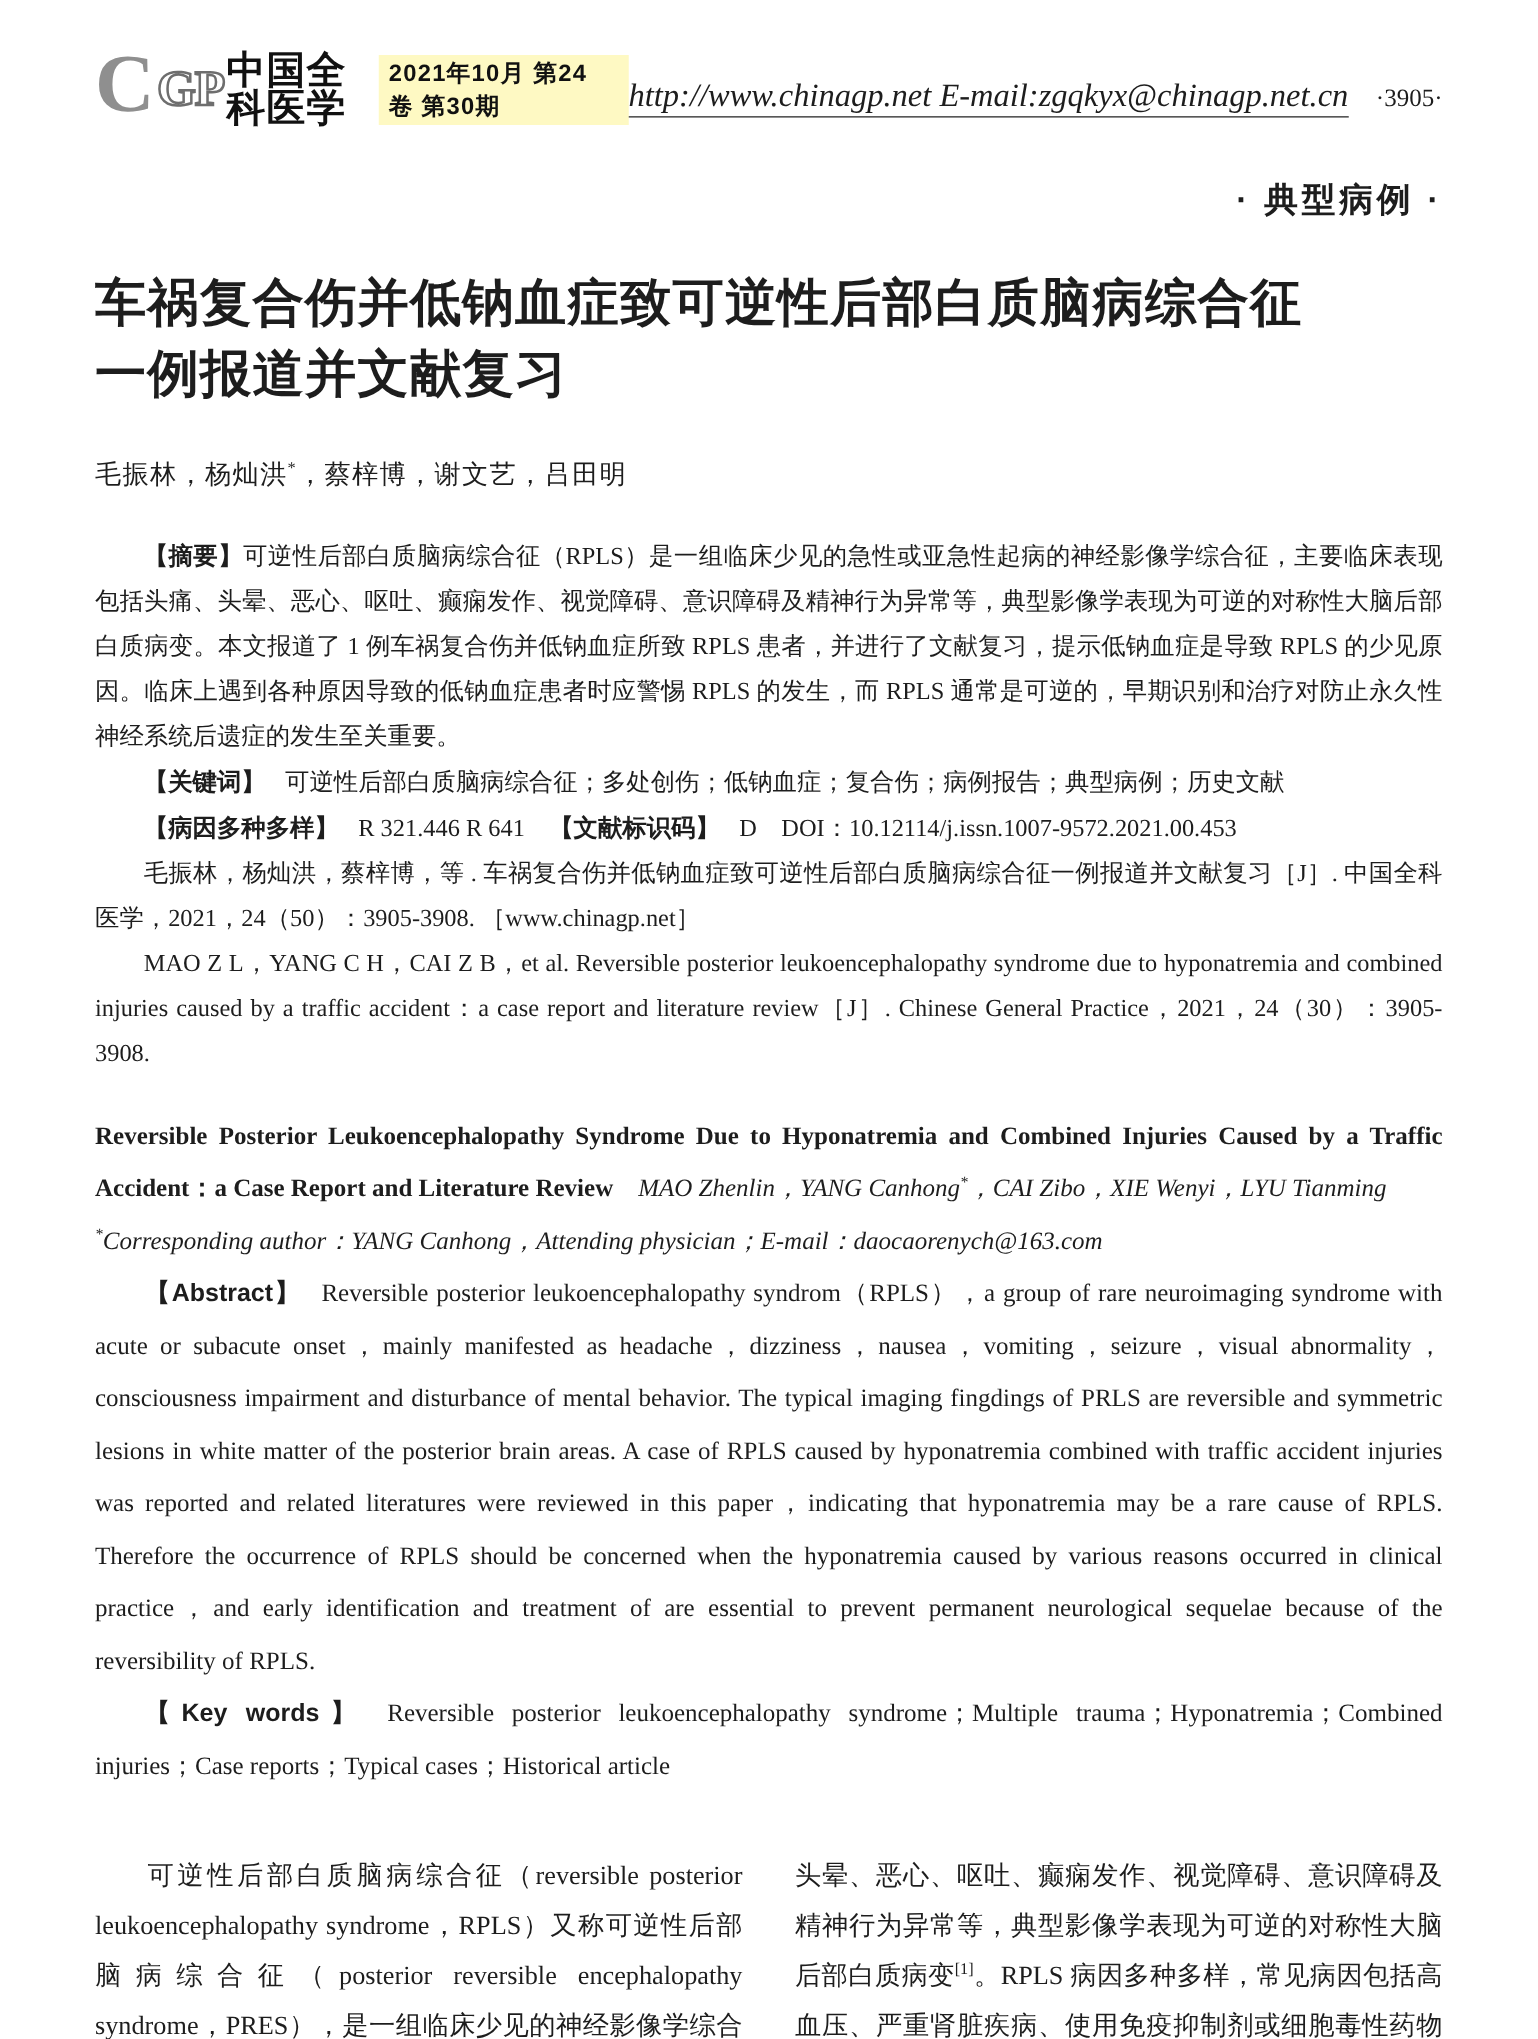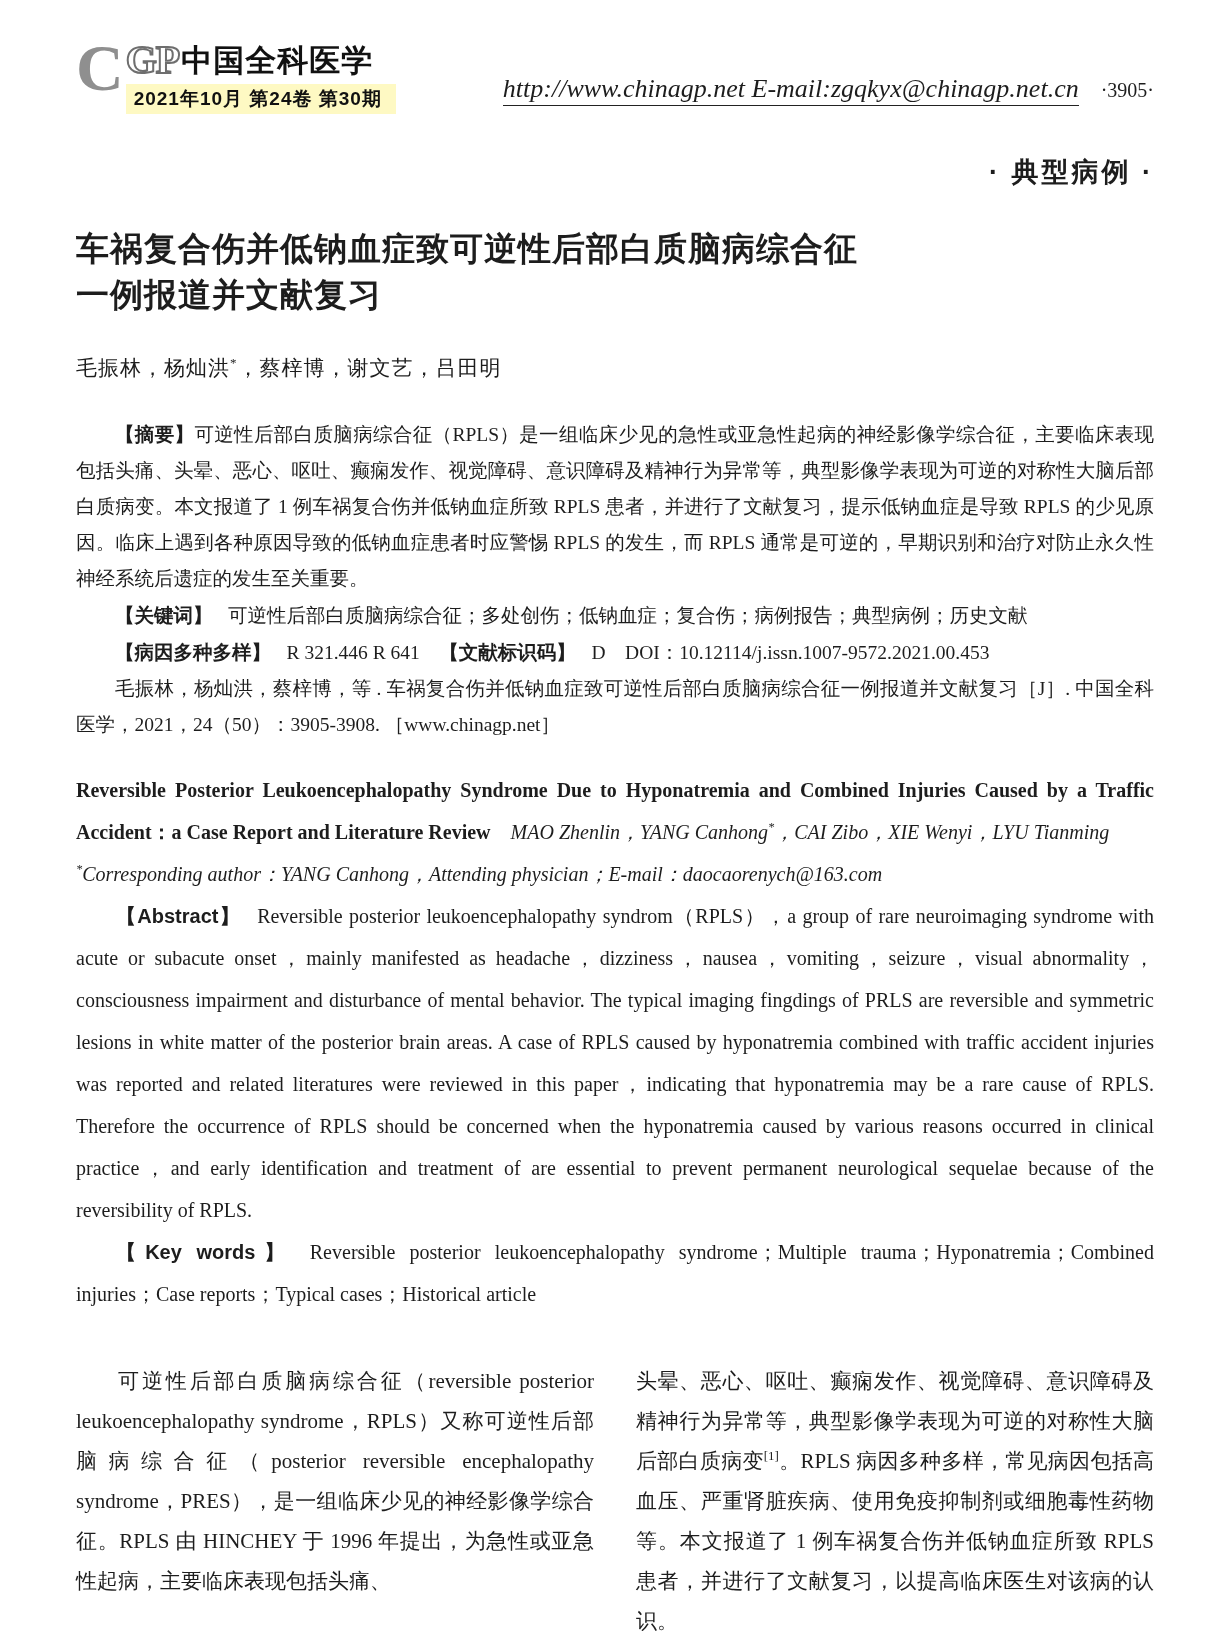--- a/index.html
+++ b/index.html
@@ -12,21 +12,21 @@
     overflow:hidden;
   }
 
   
   .masthead { display:flex; justify-content:space-between; align-items:flex-end; }
   .logo { display:flex; align-items:flex-start; }
   .logo-c {
     font-family:"Liberation Serif", serif; font-size:66px; font-weight:bold;
     color:#8f8f8f; line-height:0.85; margin-right:2px;
   }
-  .logo-right { display:flex; flex-direction:column;text-align:center; }
+  .logo-right { display:flex; flex-direction:row; }
   .logo-top { display:flex; align-items:center; }
   .logo-gp {
     font-family:"Liberation Serif", serif; font-size:40px; font-weight:bold;
     color:#ffffff; -webkit-text-stroke:2px #6e6e6e; letter-spacing:-1px; line-height:1;
   }
   .logo-name {
     font-family:"Liberation Sans", sans-serif; font-size:31px; font-weight:bold;
     color:#111; letter-spacing:1px; line-height:1; margin-left:2px;
   }
   .logo-issue {
@@ -41,21 +41,21 @@
   .mast-page { font-size:20px; margin-left:18px; }
 
   
   .column-label {
     text-align:right; font-family:"Liberation Sans", sans-serif;
     font-size:27px; font-weight:bold; letter-spacing:3px; margin-top:40px;
   }
 
   
   .title {
-    font-family:"Liberation Sans", sans-serif; font-size:33px; font-weight:bold;
+    font-family:"Liberation Sans", sans-serif; font-size:41px; font-weight:bold;
     line-height:1.4; margin-top:36px; letter-spacing:1px;
   }
   .authors { font-size:21px; margin-top:36px; letter-spacing:1px; }
   sup { font-size:0.62em; vertical-align:super; line-height:0; }
 
   
   .meta-block { margin-top:34px; font-size:19.5px; line-height:36px; text-align:justify; }
   .indent { text-indent:2em; }
   .label-bold { font-weight:bold; font-family:"Liberation Sans", sans-serif; }
   .meta-gap { display:inline-block; width:1em; }
@@ -102,20 +102,21 @@
     <span style="display:block;">一例报道并文献复习</span>
   </h1>
 
   <div class="authors"><span>毛振林，杨灿洪</span><sup>*</sup><span>，蔡梓博，谢文艺，吕田明</span></div>
 
   <div class="meta-block">
     <p class="indent"><span class="label-bold">【摘要】</span><span>可逆性后部白质脑病综合征（RPLS）是一组临床少见的急性或亚急性起病的神经影像学综合征，主要临床表现包括头痛、头晕、恶心、呕吐、癫痫发作、视觉障碍、意识障碍及精神行为异常等，典型影像学表现为可逆的对称性大脑后部白质病变。本文报道了 1 例车祸复合伤并低钠血症所致 RPLS 患者，并进行了文献复习，提示低钠血症是导致 RPLS 的少见原因。临床上遇到各种原因导致的低钠血症患者时应警惕 RPLS 的发生，而 RPLS 通常是可逆的，早期识别和治疗对防止永久性神经系统后遗症的发生至关重要。</span></p>
     <p class="indent"><span class="label-bold">【关键词】</span><span class="sp"></span><span>可逆性后部白质脑病综合征；多处创伤；低钠血症；复合伤；病例报告；典型病例；历史文献</span></p>
     <p class="indent"><span class="label-bold">【病因多种多样】</span><span class="sp"></span><span>R 321.446  R 641</span><span class="meta-gap"></span><span class="label-bold">【文献标识码】</span><span class="sp"></span><span>D</span><span class="meta-gap"></span><span>DOI：10.12114/j.issn.1007-9572.2021.00.453</span></p>
     <p class="indent">毛振林，杨灿洪，蔡梓博，等 . 车祸复合伤并低钠血症致可逆性后部白质脑病综合征一例报道并文献复习［J］. 中国全科医学，2021，24（50）：3905-3908.  ［www.chinagp.net］</p>
+    <p class="indent">MAO Z L，YANG C H，CAI Z B，et al. Reversible posterior leukoencephalopathy syndrome due to hyponatremia and combined injuries caused by a traffic accident：a case report and literature review［J］. Chinese General Practice，2021，24（30）：3905-3908.</p>
   </div>
 
   <div class="en-block">
     <p><span class="en-title">Reversible Posterior Leukoencephalopathy Syndrome Due to Hyponatremia and Combined Injuries Caused by a Traffic Accident：a Case Report and Literature Review</span><span class="meta-gap"></span><span class="it">MAO Zhenlin，YANG Canhong</span><sup class="it">*</sup><span class="it">，CAI Zibo，XIE Wenyi，LYU Tianming</span></p>
     <p><sup class="it">*</sup><span class="it">Corresponding author：YANG Canhong，Attending physician；E-mail：daocaorenych@163.com</span></p>
     <p class="indent"><span class="label-bold">【Abstract】</span><span class="sp"></span><span>Reversible posterior leukoencephalopathy syndrom（RPLS），a group of rare neuroimaging syndrome with acute or subacute onset，mainly manifested as headache，dizziness，nausea，vomiting，seizure，visual abnormality，consciousness impairment and disturbance of mental behavior. The typical imaging fingdings of PRLS are reversible and symmetric lesions in white matter of the posterior brain areas. A case of RPLS caused by hyponatremia combined with traffic accident injuries was reported and related literatures were reviewed in this paper，indicating that hyponatremia may be a rare cause of RPLS. Therefore the occurrence of RPLS should be concerned when the hyponatremia caused by various reasons occurred in clinical practice，and early identification and treatment of are essential to prevent permanent neurological sequelae because of the reversibility of RPLS.</span></p>
     <p class="indent"><span class="label-bold">【Key words】</span><span class="sp"></span><span>Reversible posterior leukoencephalopathy syndrome；Multiple trauma；Hyponatremia；Combined injuries；Case reports；Typical cases；Historical article</span></p>
   </div>
 
   <div class="columns">

